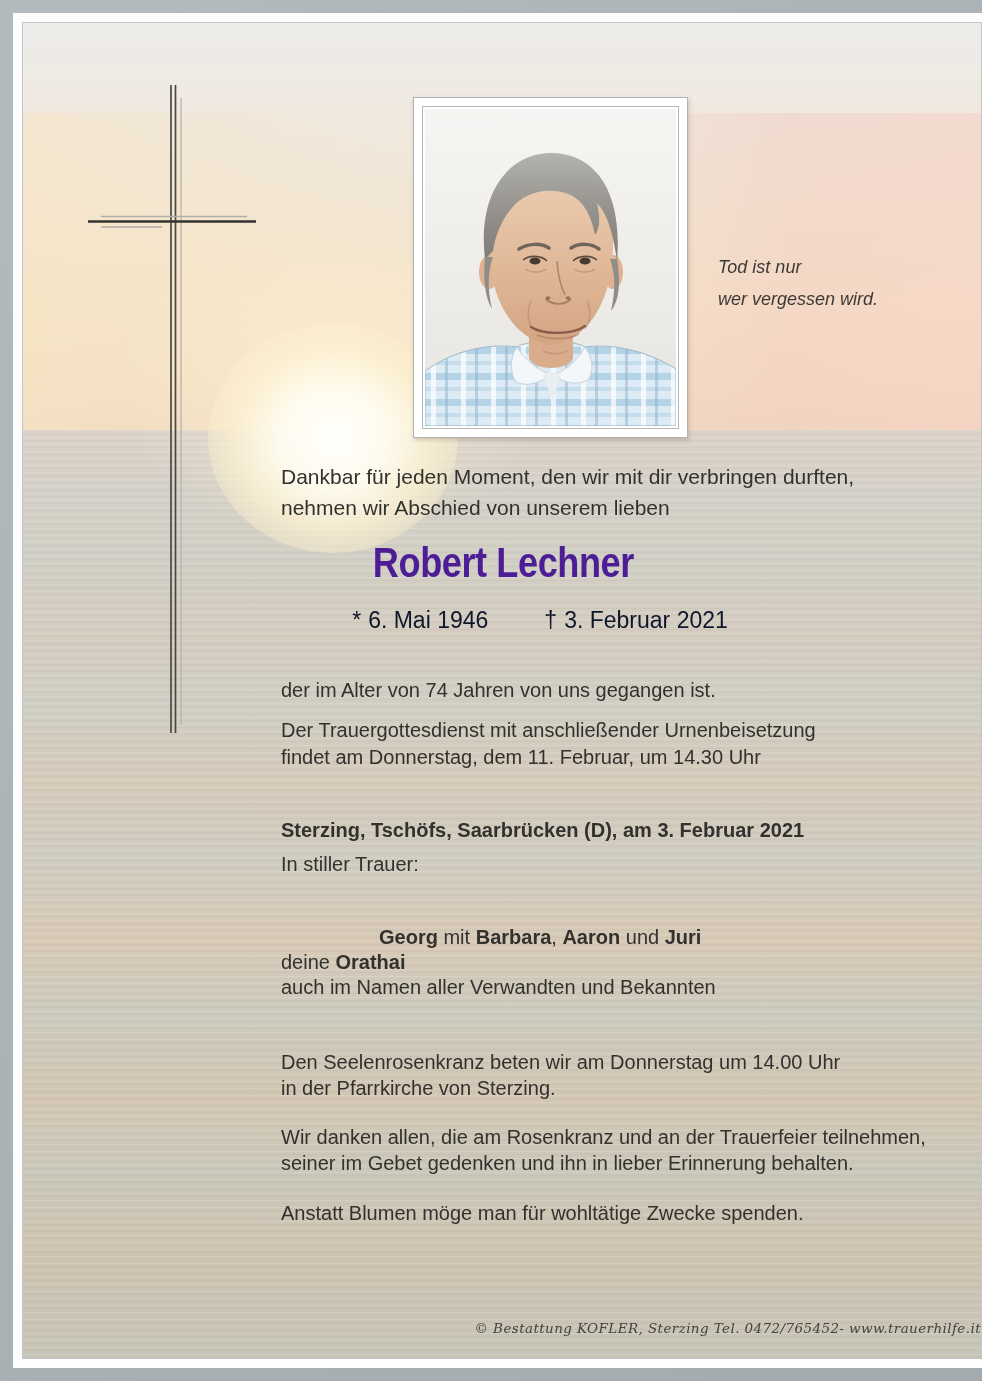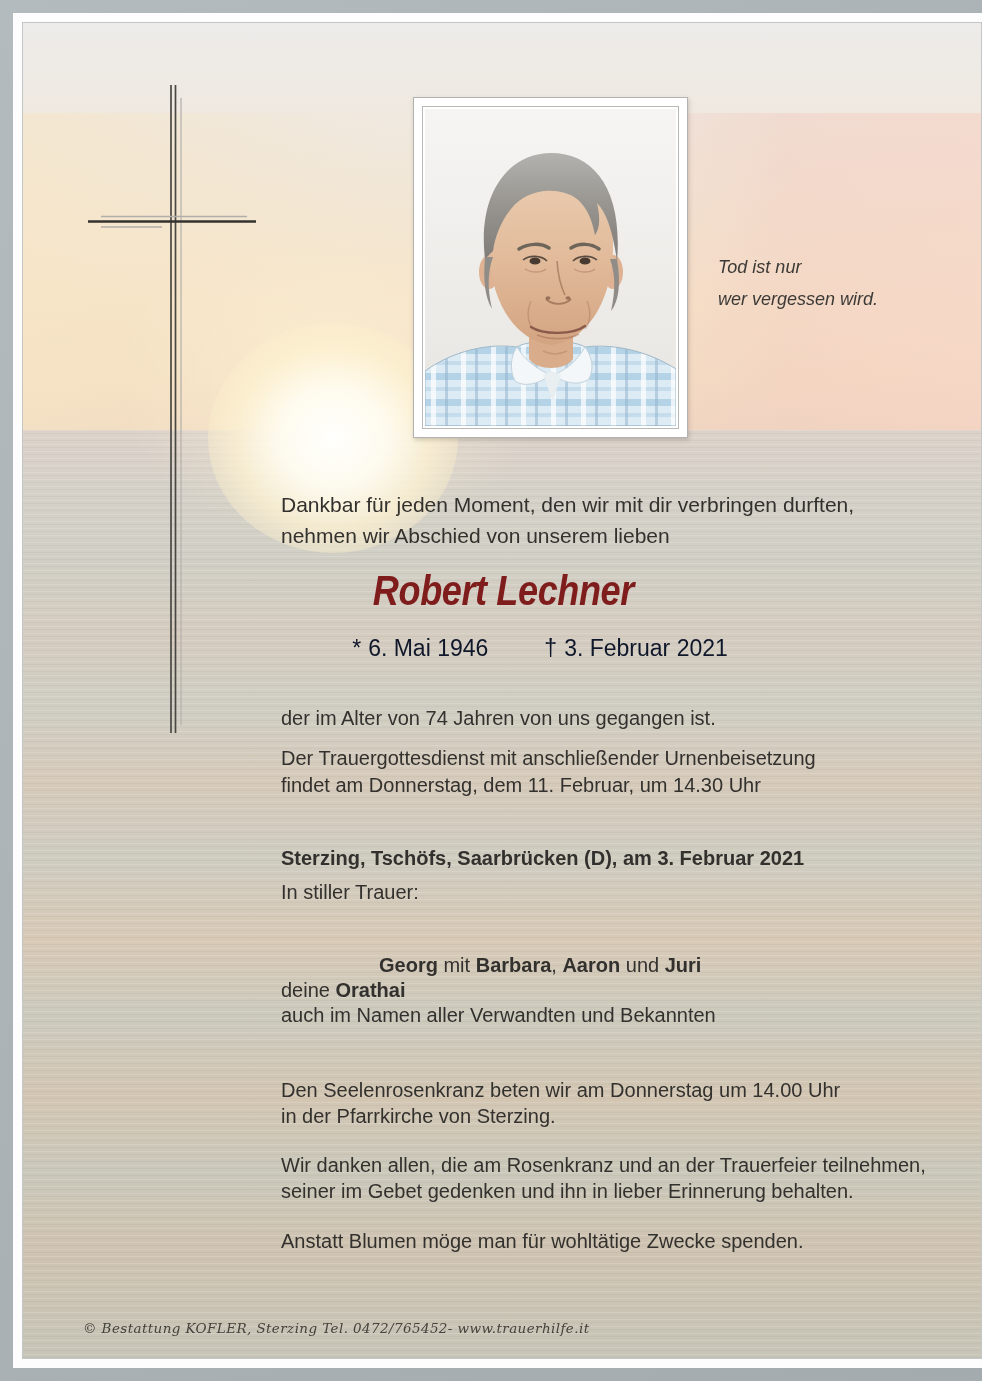--- a/index.html
+++ b/index.html
@@ -27,38 +27,38 @@
   .cross{position:absolute;left:40px;top:50px;}
 
   
   .photo-frame{position:absolute;left:390px;top:74px;width:275px;height:341px;background:#fff;
     border:1px solid #b2b2b0;padding:8px;box-shadow:1px 2px 4px rgba(90,80,70,.25);}
   .photo-inner{width:100%;height:100%;border:1px solid #b8b8b6;padding:2px;background:#fff;}
   .photo-inner svg{display:block;width:100%;height:100%;}
 
   
   .quote{position:absolute;left:695px;top:228px;font-style:italic;font-size:18px;line-height:32px;color:#3c3a37;}
-  .txt{position:absolute;color:#33312e;margin-top:28px;}
+  .txt{position:absolute;color:#33312e;}
   .intro{left:258px;top:438px;font-size:21px;line-height:31px;}
-  .name{left:200px;top:516px;width:560px;text-align:center;font-size:43px;font-weight:bold;color:#7f1d1d;line-height:1.1;font-style:italic;}
+  .name{left:200px;top:516px;width:560px;text-align:center;font-size:43px;font-weight:bold;color:#4c1d95;line-height:1.1;}
   .name .cond{display:inline-block;transform:scaleX(.84);transform-origin:50% 50%;white-space:nowrap;letter-spacing:-.5px;}
   .dates{left:237px;top:584px;width:560px;display:flex;justify-content:center;gap:56px;font-size:23px;color:#0f172a;}
   .dates .sym{margin-right:7px;}
   .p{left:258px;font-size:20px;line-height:26.5px;}
   .p-age{top:654px;}
   .p-service{top:694px;}
   .p-place{top:794px;font-weight:bold;}
   .p-mournhead{top:828px;}
   .p-mourners{top:902px;line-height:25px;}
   .p-mourners .indent{padding-left:98px;}
   .p-mourners b{font-weight:bold;}
   .p-rosary{top:1027px;line-height:25.5px;}
   .p-thanks{top:1102px;line-height:25.5px;}
   .p-donation{top:1177px;}
-  .footer{position:absolute;left:60px;right:0;top:1297px;text-align:left;
+  .footer{position:absolute;left:60px;right:0;top:1297px;text-align:right;
     font-family:"DejaVu Serif",serif;font-style:italic;font-size:13.5px;letter-spacing:.4px;color:#45413c;}
 </style>
 </head>
 <body>
 
 <div class="card">
   <div class="band"></div>
   <div class="matte"></div>
   <div class="content">
 

